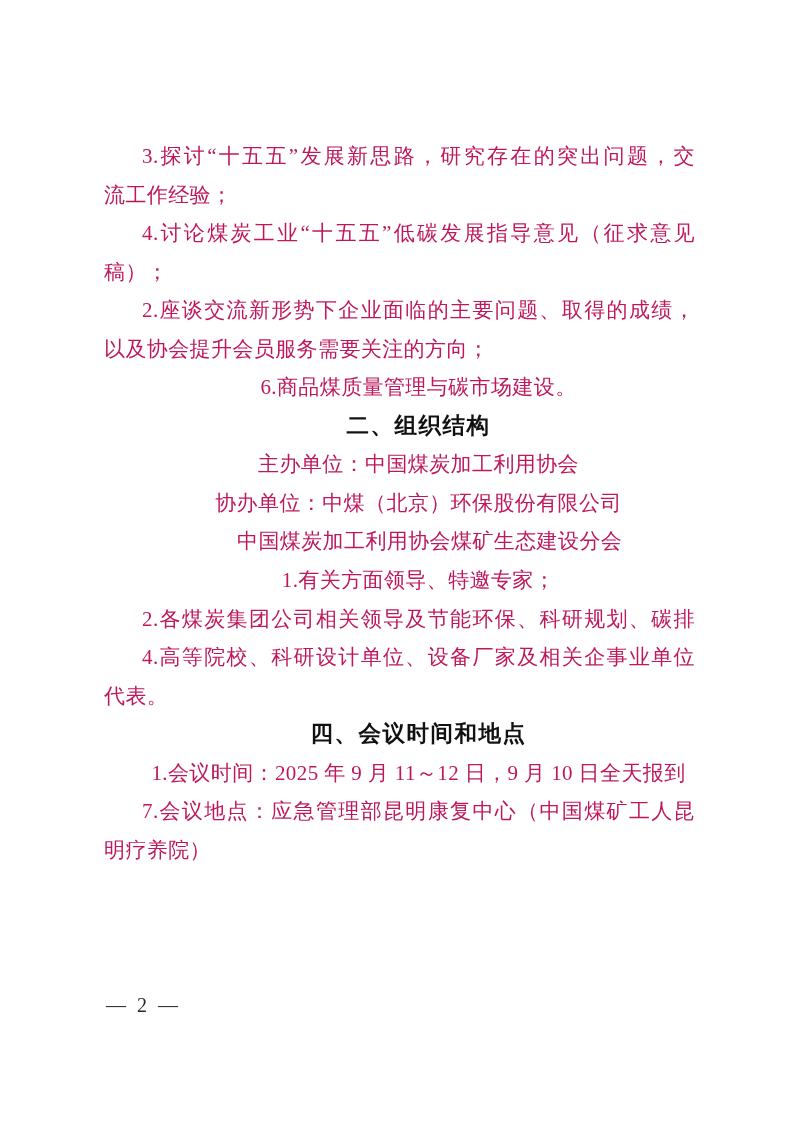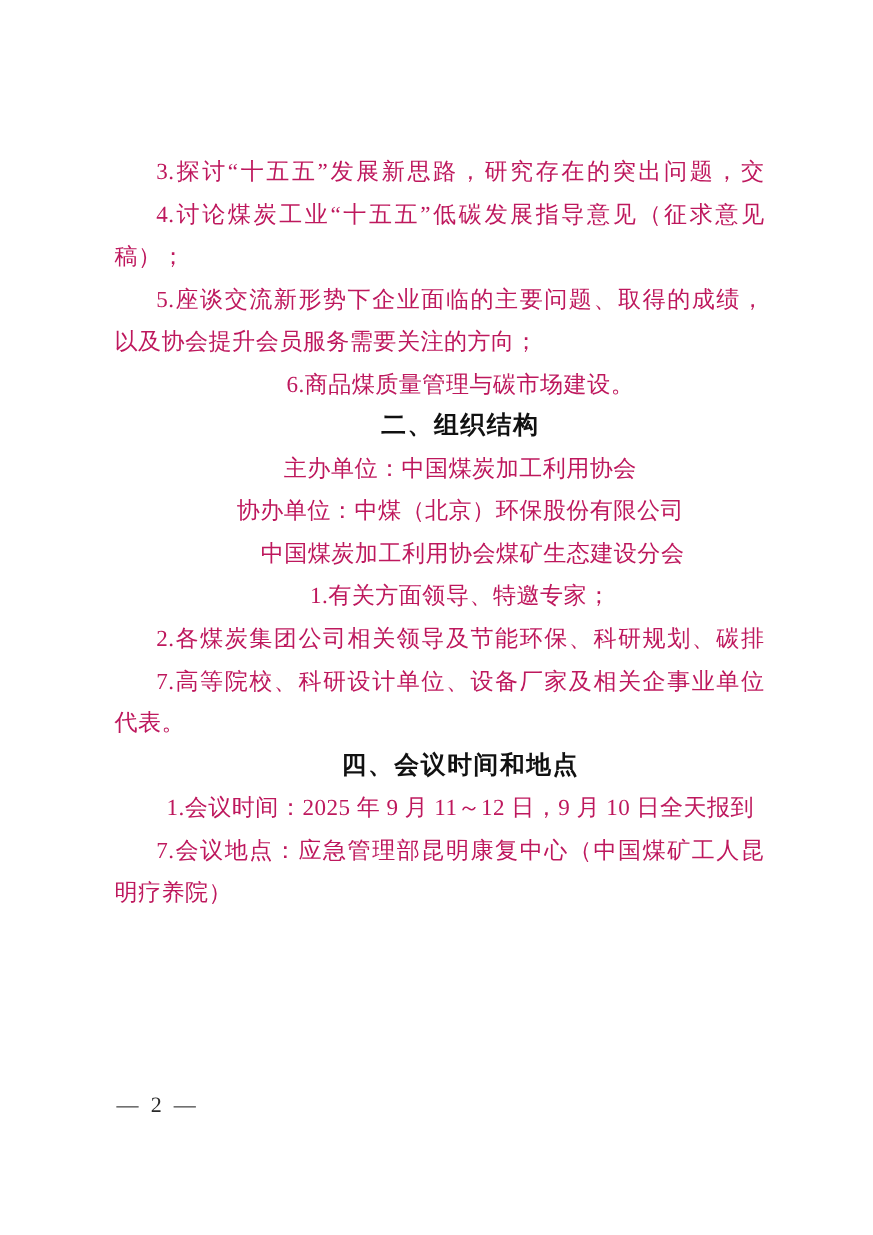--- a/index.html
+++ b/index.html
@@ -54,32 +54,33 @@
     color: #2a2a2a;
     font-family: "Liberation Serif", "DejaVu Serif", serif;
   }
 </style>
 </head>
 <body>
 
 <div class="page">
   <div class="doc-body" id="doc-body">
       <div class="line indent-para justify">3.探讨“十五五”发展新思路，研究存在的突出问题，交</div>
+      <div class="line">流工作经验；</div>
       <div class="line indent-para justify">4.讨论煤炭工业“十五五”低碳发展指导意见（征求意见</div>
       <div class="line">稿）；</div>
-      <div class="line indent-para justify">5.座谈交流新形势下企业面临的主要问题、取得的成绩，</div>
+      <div class="line indent-para justify">2.座谈交流新形势下企业面临的主要问题、取得的成绩，</div>
       <div class="line">以及协会提升会员服务需要关注的方向；</div>
       <div class="line indent-para">6.商品煤质量管理与碳市场建设。</div>
       <div class="line indent-para heading">二、组织结构</div>
       <div class="line indent-para">主办单位：中国煤炭加工利用协会</div>
       <div class="line indent-para">协办单位：中煤（北京）环保股份有限公司</div>
       <div class="line indent-deep">中国煤炭加工利用协会煤矿生态建设分会</div>
       <div class="line indent-para">1.有关方面领导、特邀专家；</div>
       <div class="line indent-para justify">2.各煤炭集团公司相关领导及节能环保、科研规划、碳排</div>
-      <div class="line indent-para justify">7.高等院校、科研设计单位、设备厂家及相关企事业单位</div>
+      <div class="line indent-para justify">4.高等院校、科研设计单位、设备厂家及相关企事业单位</div>
       <div class="line">代表。</div>
       <div class="line indent-para heading">四、会议时间和地点</div>
       <div class="line indent-para">1.会议时间：2025 年 9 月 11～12 日，9 月 10 日全天报到</div>
       <div class="line indent-para justify">7.会议地点：应急管理部昆明康复中心（中国煤矿工人昆</div>
       <div class="line">明疗养院）</div>
     </div>
   <div class="footer">— 2 —</div>
 </div>
 
 </body></html>

